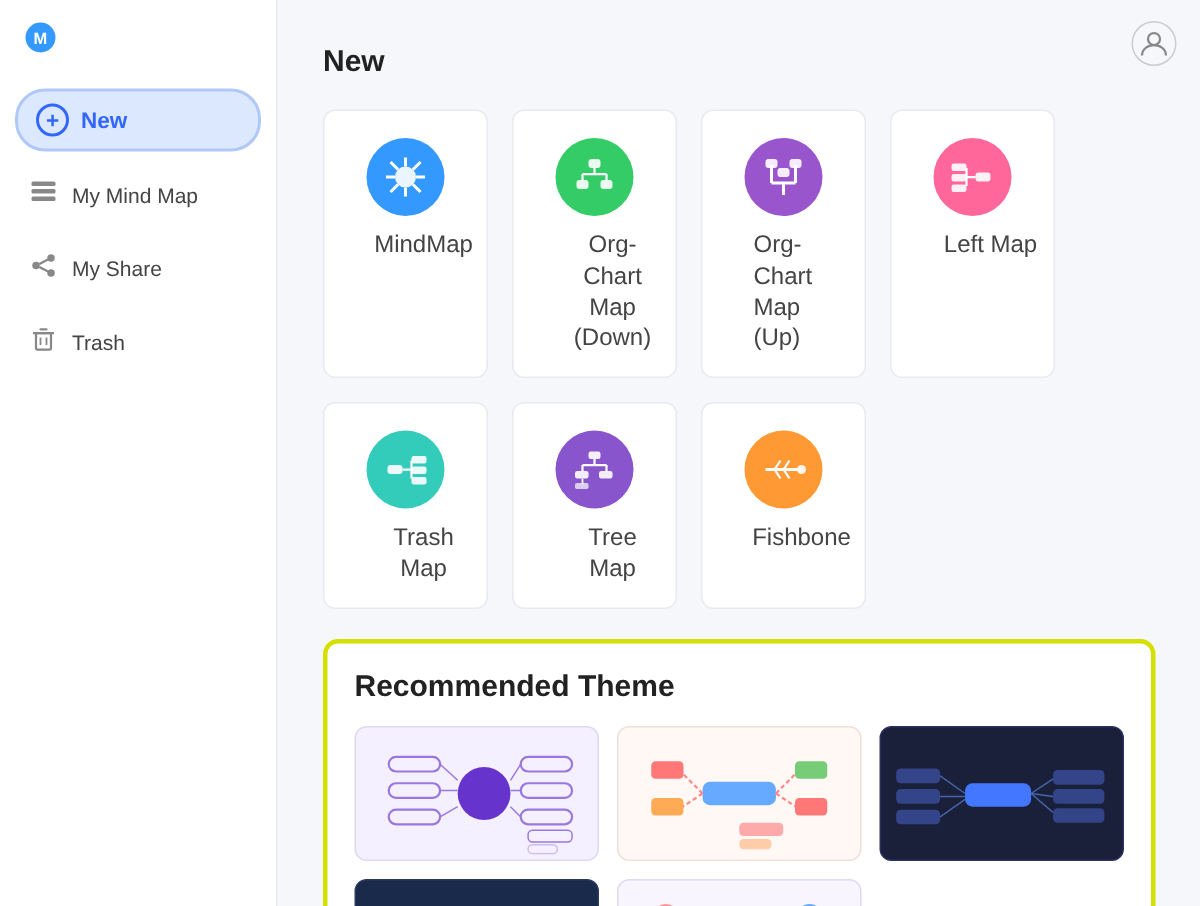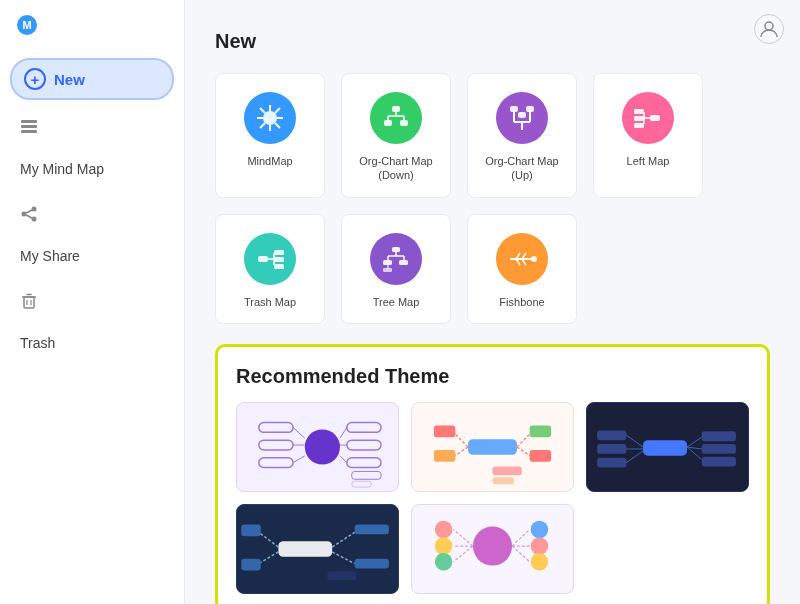--- a/index.html
+++ b/index.html
@@ -22,27 +22,26 @@
     #logo-text {
       font-size: 18px;
       font-weight: bold;
     }
     #logo-mind { color: #3399ff; }
     #logo-on { color: #333; }
     #logo-map { color: #3399ff; }
 
     .sidebar-item {
       display: flex;
-      align-items: flex-start;
+      align-items: center;
       padding: 14px 20px;
       cursor: pointer;
       font-size: 14px;
       color: #444;
-      gap: 22px;
-      flex-direction: column;
+      gap: 10px;
     }
 
     
     #main {
       flex: 1;
       padding: 30px 30px 20px 30px;
       overflow-y: auto;
       background: #f5f7fa;
     }
 
@@ -80,24 +79,25 @@
       border-radius: 50%;
       display: flex;
       align-items: center;
       justify-content: center;
       margin-bottom: 10px;
       font-size: 26px;
       color: #fff;
     }
 
     .template-label {
-      font-size: 11px;
+      font-size: 16px;
       color: #444;
       text-align: center;
       line-height: 1.3;
+      margin-left: 24px;
     }
 
     
     #recommended-section {
       border: 3px solid #d4e000;
       border-radius: 10px;
       background: #fff;
       padding: 18px 18px 14px 18px;
     }
 
@@ -293,21 +293,21 @@
 
           <line x1="16" y1="28" x2="16" y2="20" stroke="white" stroke-width="2"></line>
           <line x1="8" y1="20" x2="24" y2="20" stroke="white" stroke-width="2"></line>
           <line x1="8" y1="8" x2="8" y2="20" stroke="white" stroke-width="2"></line>
           <line x1="24" y1="8" x2="24" y2="20" stroke="white" stroke-width="2"></line>
           <rect x="4" y="4" width="8" height="6" rx="2" fill="white" opacity="0.9"></rect>
           <rect x="12" y="10" width="8" height="6" rx="2" fill="white" opacity="0.9"></rect>
           <rect x="20" y="4" width="8" height="6" rx="2" fill="white" opacity="0.9"></rect>
         </svg>
       </div>
-      <span class="template-label" style="text-align:center;">Org-Chart Map (Up)</span>
+      <span class="template-label" style="text-align:left;">Org-Chart Map (Up)</span>
     </div>
 
     <div class="template-card">
       <div class="template-icon bg-pink">
         <svg width="32" height="32" viewBox="0 0 32 32" fill="none">
           <rect x="18" y="13" width="10" height="6" rx="2" fill="white" opacity="0.9"></rect>
           <line x1="18" y1="16" x2="12" y2="16" stroke="white" stroke-width="1.5"></line>
           <line x1="12" y1="10" x2="12" y2="22" stroke="white" stroke-width="1.5"></line>
           <rect x="2" y="7" width="10" height="5" rx="1.5" fill="white" opacity="0.9"></rect>
           <rect x="2" y="14" width="10" height="5" rx="1.5" fill="white" opacity="0.9"></rect>

